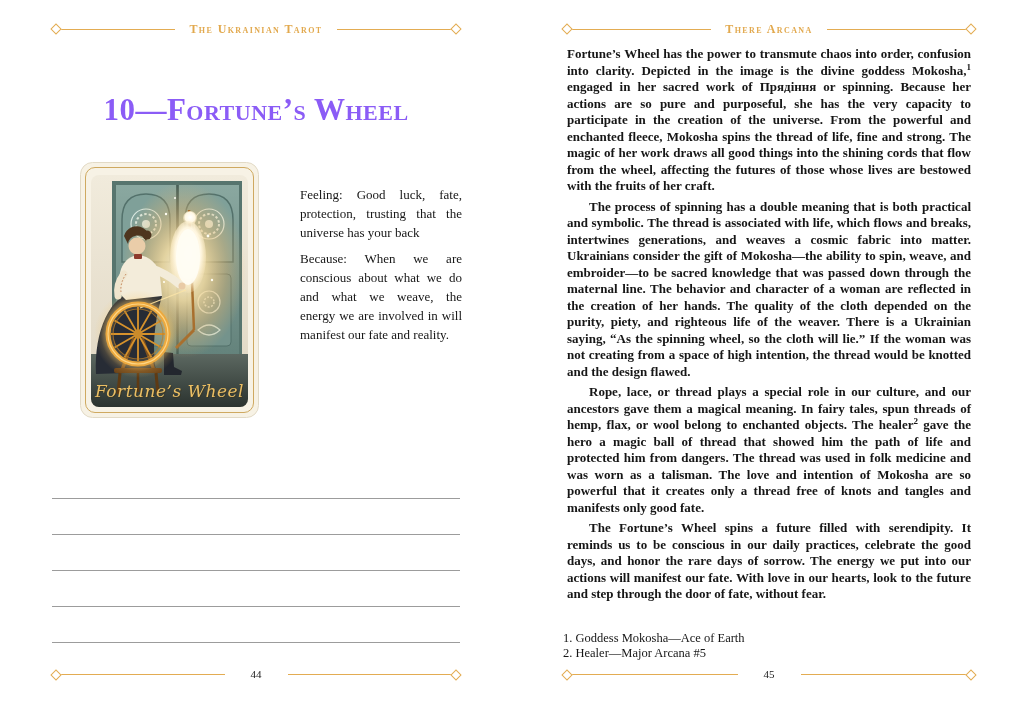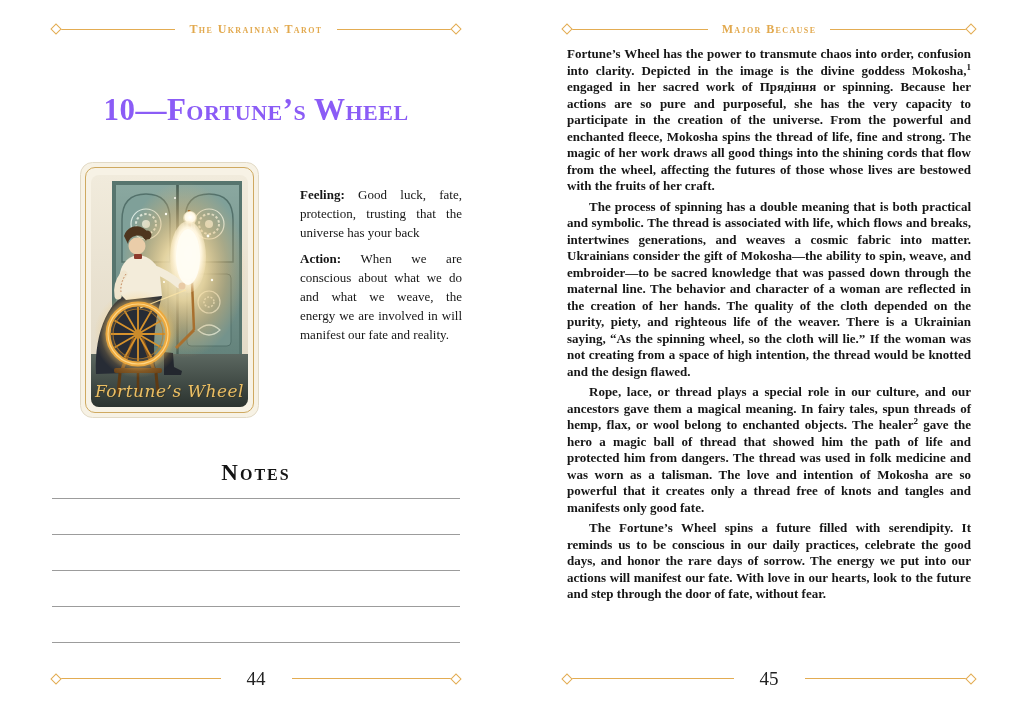--- a/index.html
+++ b/index.html
@@ -19,33 +19,33 @@
   .page.right .runhead { left:51px; right:49px; }
   .pagefoot { top:669px; left:52px; right:52px; }
   .page.right .pagefoot { left:51px; right:49px; }
   .orn-line { flex:1 1 auto; height:1px; background:#E3AC52; }
   .orn-dia  { flex:none; width:6px; height:6px; border:1.2px solid #E3AC52;
               background:#fff; transform:rotate(45deg); }
   .runhead-text {
     flex:none; padding:0 14px; font-variant:small-caps; font-weight:600;
     letter-spacing:1.4px; color:#E2A94E; font-size:12px; line-height:1;
   }
-  .pagenum { flex:none; padding:0 26px; font-size:19px; color:#222; line-height:1; }
+  .pagenum { flex:none; padding:0 26px; font-size:11px; color:#222; line-height:1; }
 
   
   .chapter-title {
     position:absolute; top:70px; left:40px; right:40px; text-align:center;
     font-size:31px; font-weight:700; font-variant:small-caps;
     letter-spacing:0.5px; color:#8b5cf6; line-height:1.2;
   }
   .card-row { position:absolute; top:162px; left:52px; right:50px; display:flex; gap:11px; }
   .card-wrap { flex:none; width:209px; height:256px;padding-left:28px; }
   .attrs { flex:1 1 auto; padding-top:23px; }
   .attr { margin:0 0 7px 0; font-size:13px; line-height:19px; text-align:justify; }
-  .attr b { font-weight:700;margin-top:20px; }
+  .attr b { font-weight:400;margin-top:20px; }
 
   .notes-head {
     position:absolute; top:440px; left:0; right:0; text-align:center;
     font-size:23px; font-weight:600; font-variant:small-caps;
     letter-spacing:2px; color:#141414; line-height:1.2;
   }
   .note-lines { position:absolute; top:464px; left:52px; right:52px; }
   .note-line { height:35px; border-bottom:1px solid #9C9C9C; }
   .note-line:first-child { height:34px; }
 
@@ -206,25 +206,24 @@
             </g>
           </g>
 
           <text x="90.5" y="235.5" text-anchor="middle" font-size="17" font-style="italic" font-family="DejaVu Serif, serif" letter-spacing="0.5" fill="#3A2F16" opacity="0.5">Fortune’s Wheel</text>
           <text x="89.5" y="234.5" text-anchor="middle" font-size="17" font-style="italic" font-family="DejaVu Serif, serif" letter-spacing="0.5" fill="#EABE63">Fortune’s Wheel</text>
         </svg>
       </div>
 
       <div class="attrs">
           <p class="attr"><b>Feeling:</b> Good luck, fate, protection, trusting that the universe has your back</p>
-          <p class="attr"><b>Action:</b> When we are conscious about what we do and what we weave, the energy we are involved in will manifest our fate and reality.</p>
+          <p class="attr"><b>Because:</b> When we are conscious about what we do and what we weave, the energy we are involved in will manifest our fate and reality.</p>
         </div>
     </div>
 
-    <h2 class="notes-head">Notes</h2>
     <div class="note-lines">
         <div class="note-line"></div>
         <div class="note-line"></div>
         <div class="note-line"></div>
         <div class="note-line"></div>
         <div class="note-line"></div>
       </div>
 
     <div class="rule-row pagefoot">
       <span class="orn-dia"></span>
@@ -233,32 +232,36 @@
       <span class="orn-line"></span>
       <span class="orn-dia"></span>
     </div>
   </section>
 
   <section class="page right">
 
     <div class="rule-row runhead">
       <span class="orn-dia"></span>
       <span class="orn-line"></span>
-      <span class="runhead-text">Major Because</span>
+      <span class="runhead-text">There Arcana</span>
       <span class="orn-line"></span>
       <span class="orn-dia"></span>
     </div>
 
     <div class="body-text">
         <p class="bpara">Fortune’s Wheel has the power to transmute chaos into order, confusion into clarity. Depicted in the image is the divine goddess Mokosha,<sup>1</sup> engaged in her sacred work of Прядіння or spinning. Because her actions are so pure and purposeful, she has the very capacity to participate in the creation of the universe. From the powerful and enchanted fleece, Mokosha spins the thread of life, fine and strong. The magic of her work draws all good things into the shining cords that flow from the wheel, affecting the futures of those whose lives are bestowed with the fruits of her craft.</p>
         <p class="bpara indent">The process of spinning has a double meaning that is both practical and symbolic. The thread is associated with life, which flows and breaks, intertwines generations, and weaves a cosmic fabric into matter. Ukrainians consider the gift of Mokosha—the ability to spin, weave, and embroider—to be sacred knowledge that was passed down through the maternal line. The behavior and character of a woman are reflected in the creation of her hands. The quality of the cloth depended on the purity, piety, and righteous life of the weaver. There is a Ukrainian saying, “As the spinning wheel, so the cloth will lie.” If the woman was not creating from a space of high intention, the thread would be knotted and the design flawed.</p>
         <p class="bpara indent">Rope, lace, or thread plays a special role in our culture, and our ancestors gave them a magical meaning. In fairy tales, spun threads of hemp, flax, or wool belong to enchanted objects. The healer<sup>2</sup> gave the hero a magic ball of thread that showed him the path of life and protected him from dangers. The thread was used in folk medicine and was worn as a talisman. The love and intention of Mokosha are so powerful that it creates only a thread free of knots and tangles and manifests only good fate.</p>
         <p class="bpara indent">The Fortune’s Wheel spins a future filled with serendipity. It reminds us to be conscious in our daily practices, celebrate the good days, and honor the rare days of sorrow. The energy we put into our actions will manifest our fate. With love in our hearts, look to the future and step through the door of fate, without fear.</p>
       </div>
 
+    <div class="footnotes">
+        <div class="footnote">1. Goddess Mokosha—Ace of Earth</div>
+        <div class="footnote">2. Healer—Major Arcana #5</div>
+      </div>
 
     <div class="rule-row pagefoot">
       <span class="orn-dia"></span>
       <span class="orn-line"></span>
       <span class="pagenum">45</span>
       <span class="orn-line"></span>
       <span class="orn-dia"></span>
     </div>
   </section>
 </div>

